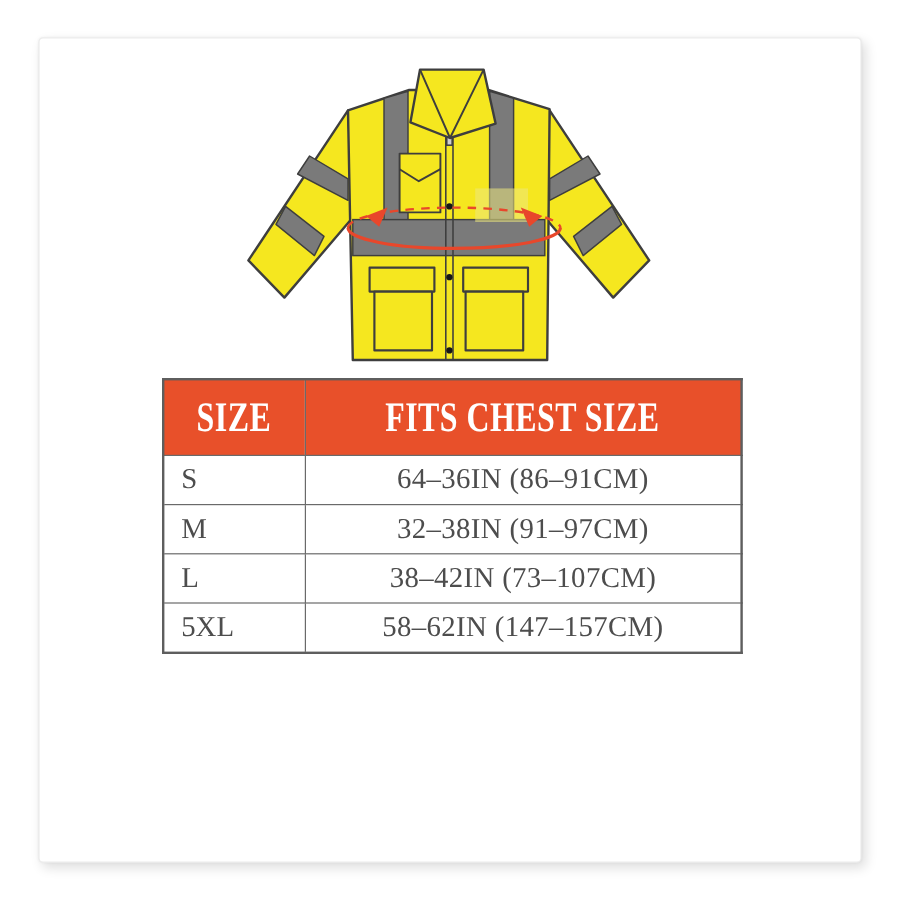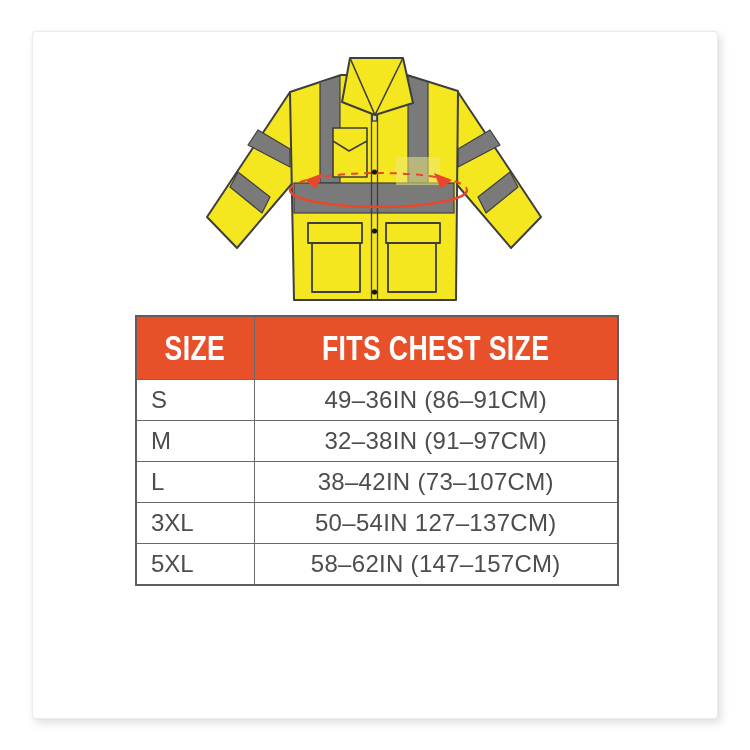--- a/index.html
+++ b/index.html
@@ -15,21 +15,21 @@
     box-sizing:border-box;
   }
   .jacket-wrap { position:absolute; left:157px; top:13px; width:380px; height:270px; }
   .jacket-wrap svg { display:block; width:100%; height:100%; }
 
   table.size-table {
     position:absolute; left:102px; top:283px; width:482px;
     border-collapse:collapse; table-layout:fixed;
     border:2px solid #5e5e5e;
   }
-  .size-table th, .size-table td { border:1.5px solid #6a6a6a; padding:0; }
+  .size-table th, .size-table td { border:1.5px solid #6a6a6a; padding:0;font-family:Liberation Serif, serif; }
   .size-table thead th { height:62px; background:#E8502A; color:#ffffff; text-align:center; vertical-align:middle; }
   .hdr-txt { display:inline-block; transform:scaleX(0.76); transform-origin:center;
     font-weight:bold; font-size:35px; letter-spacing:0.5px; white-space:nowrap; }
   .size-table tbody td { height:40px; font-size:24px; color:#4d4d4d; vertical-align:middle; background:#ffffff; }
   td.size-cell { text-align:left; padding-left:14px; }
   td.chest-cell { text-align:center; letter-spacing:0.3px; }
 </style>
 </head>
 <body>
 
@@ -108,33 +108,29 @@
       </colgroup>
     <thead>
       <tr>
         <th><span class="hdr-txt">SIZE</span></th>
         <th><span class="hdr-txt">FITS CHEST SIZE</span></th>
       </tr>
     </thead>
     <tbody>
       <tr>
         <td class="size-cell">S</td>
-        <td class="chest-cell">49–36IN (86–91CM)</td>
+        <td class="chest-cell">64–36IN (86–91CM)</td>
       </tr>
       <tr>
         <td class="size-cell">M</td>
         <td class="chest-cell">32–38IN (91–97CM)</td>
       </tr>
       <tr>
         <td class="size-cell">L</td>
         <td class="chest-cell">38–42IN (73–107CM)</td>
-      </tr>
-      <tr>
-        <td class="size-cell">3XL</td>
-        <td class="chest-cell">50–54IN 127–137CM)</td>
       </tr>
       <tr>
         <td class="size-cell">5XL</td>
         <td class="chest-cell">58–62IN (147–157CM)</td>
       </tr>
     </tbody>
   </table>
 
 </div>
 

